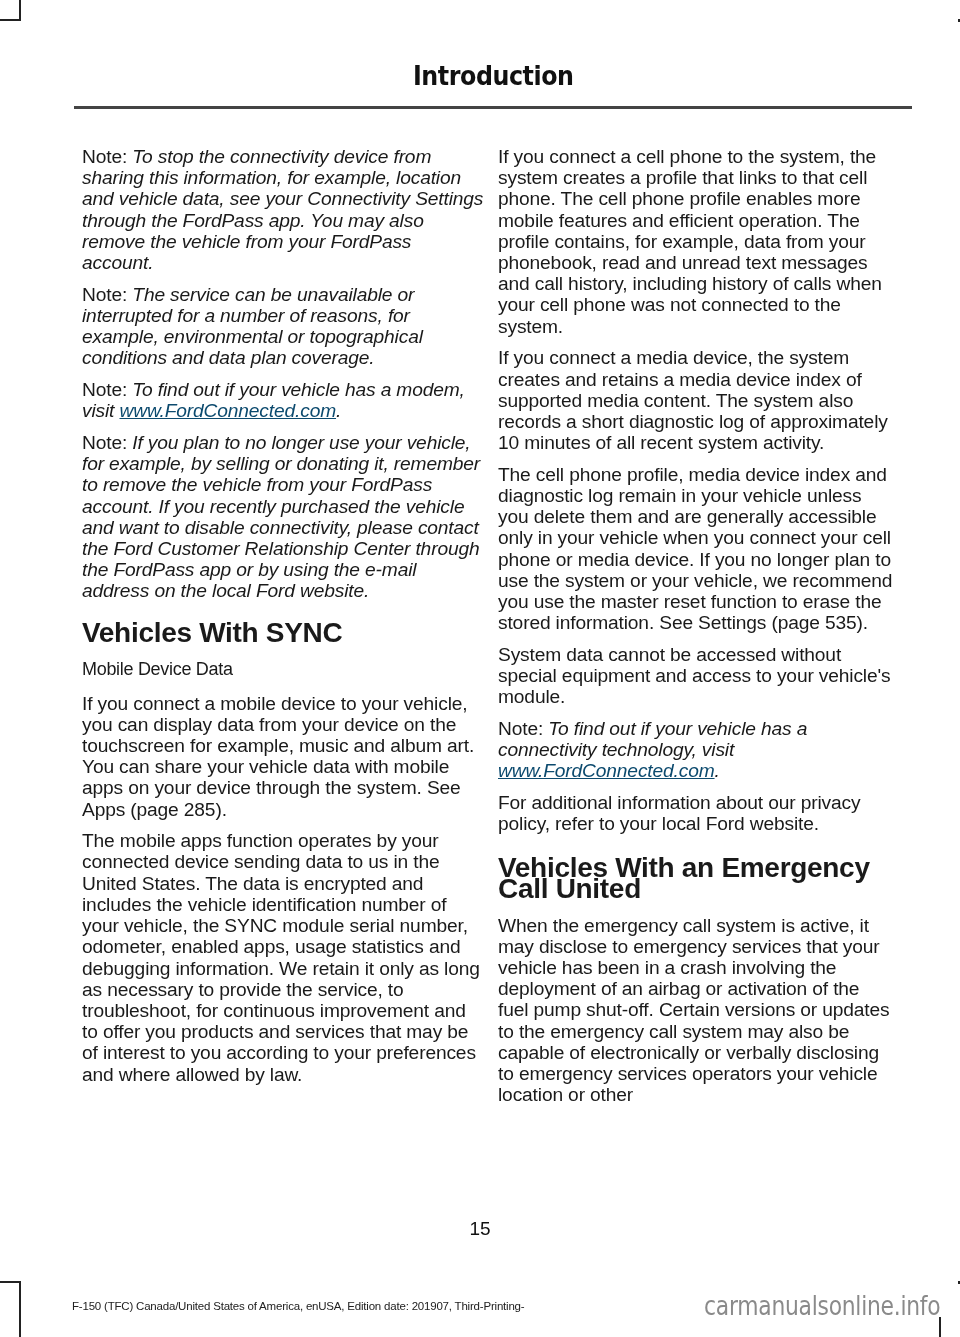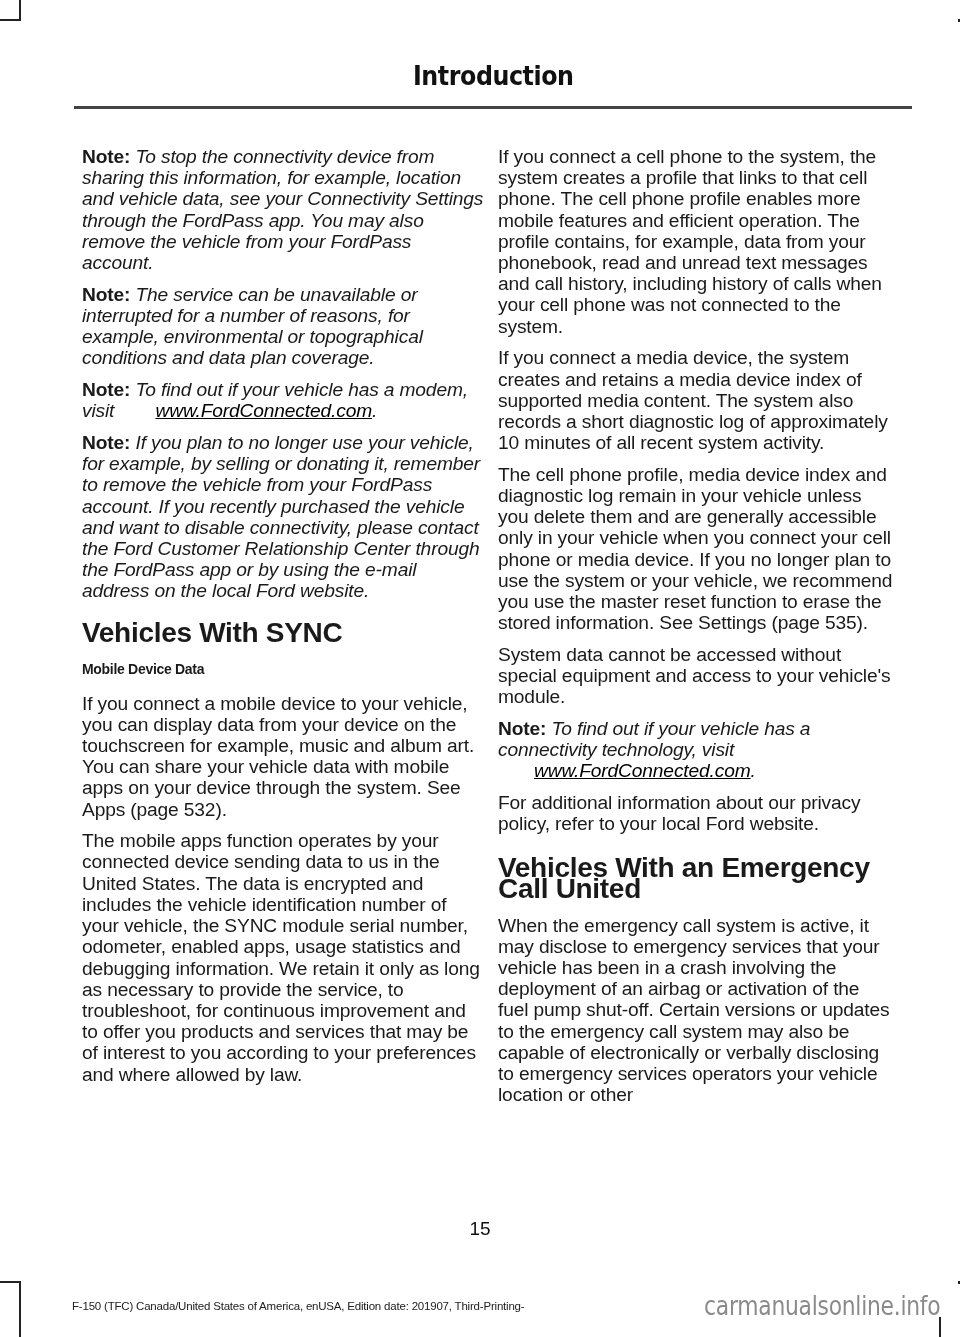--- a/index.html
+++ b/index.html
@@ -21,31 +21,31 @@
       position: absolute; left: 74px; width: 838px; top: 106px;
       height: 3px; background: #444;
     }
     .col {
       position: absolute; top: 146px; width: 404px;
       font-size: 19.2px; line-height: 21.2px; letter-spacing: -0.15px;
     }
     .col-left { left: 82px; }
     .col-right { left: 498px; width: 396px; }
     p { margin: 0 0 10.5px 0; }
-    .note-label { font-weight: bold; font-style: normal; margin-top: 48px; }
+    .note-label { font-weight: normal; font-style: normal; margin-top: 48px; }
     .note-text { font-style: italic; }
-    .link { color: #000000; text-decoration: underline; font-style: italic; margin-left: 36px; }
+    .link { color: #0c4a6e; text-decoration: underline; font-style: italic; }
     .bold { font-weight: normal; }
     h2 {
       font-size: 28px; line-height: 21px; margin: 20px 0 16px 0;
       font-weight: bold; letter-spacing: -0.3px;
     }
     h3 {
-      font-size: 14px; line-height: 20px; margin: 0 0 14px 0;
-      font-weight: bold; letter-spacing: -0.3px;
+      font-size: 18px; line-height: 20px; margin: 0 0 14px 0;
+      font-weight: normal; letter-spacing: -0.3px;
     }
     .page-number {
       position: absolute; top: 1218px; left: 0; right: 0; text-align: center;
       font-size: 19px; color: #111;
     }
     .footer-text {
       position: absolute; top: 1300px; left: 72px;
       font-size: 11.5px; color: #222; letter-spacing: -0.2px;
     }
     .watermark {
@@ -83,21 +83,21 @@
     <span class="note-label">Note:</span>
     <span class="note-text">To find out if your vehicle has a modem, visit </span><a class="link">www.FordConnected.com</a><span class="note-text">.</span>
   </p>
   <p>
     <span class="note-label">Note:</span>
     <span class="note-text">If you plan to no longer use your vehicle, for example, by selling or donating it, remember to remove the vehicle from your FordPass account. If you recently purchased the vehicle and want to disable connectivity, please contact the Ford Customer Relationship Center through the FordPass app or by using the e-mail address on the local Ford website.</span>
   </p>
   <h2>Vehicles With SYNC</h2>
   <h3>Mobile Device Data</h3>
   <p>
-    <span>If you connect a mobile device to your vehicle, you can display data from your device on the touchscreen for example, music and album art. You can share your vehicle data with mobile apps on your device through the system.  See </span><span class="bold">Apps</span><span> (page 532).</span>
+    <span>If you connect a mobile device to your vehicle, you can display data from your device on the touchscreen for example, music and album art. You can share your vehicle data with mobile apps on your device through the system.  See </span><span class="bold">Apps</span><span> (page 285).</span>
   </p>
   <p>The mobile apps function operates by your connected device sending data to us in the United States. The data is encrypted and includes the vehicle identification number of your vehicle, the SYNC module serial number, odometer, enabled apps, usage statistics and debugging information. We retain it only as long as necessary to provide the service, to troubleshoot, for continuous improvement and to offer you products and services that may be of interest to you according to your preferences and where allowed by law.</p>
 </div>
 
 <div class="col col-right">
   <p>If you connect a cell phone to the system, the system creates a profile that links to that cell phone. The cell phone profile enables more mobile features and efficient operation. The profile contains, for example, data from your phonebook, read and unread text messages and call history, including history of calls when your cell phone was not connected to the system.</p>
   <p>If you connect a media device, the system creates and retains a media device index of supported media content. The system also records a short diagnostic log of approximately 10 minutes of all recent system activity.</p>
   <p>
     <span>The cell phone profile, media device index and diagnostic log remain in your vehicle unless you delete them and are generally accessible only in your vehicle when you connect your cell phone or media device. If you no longer plan to use the system or your vehicle, we recommend you use the master reset function to erase the stored information.  See </span><span class="bold">Settings</span><span> (page 535).</span>
   </p>

